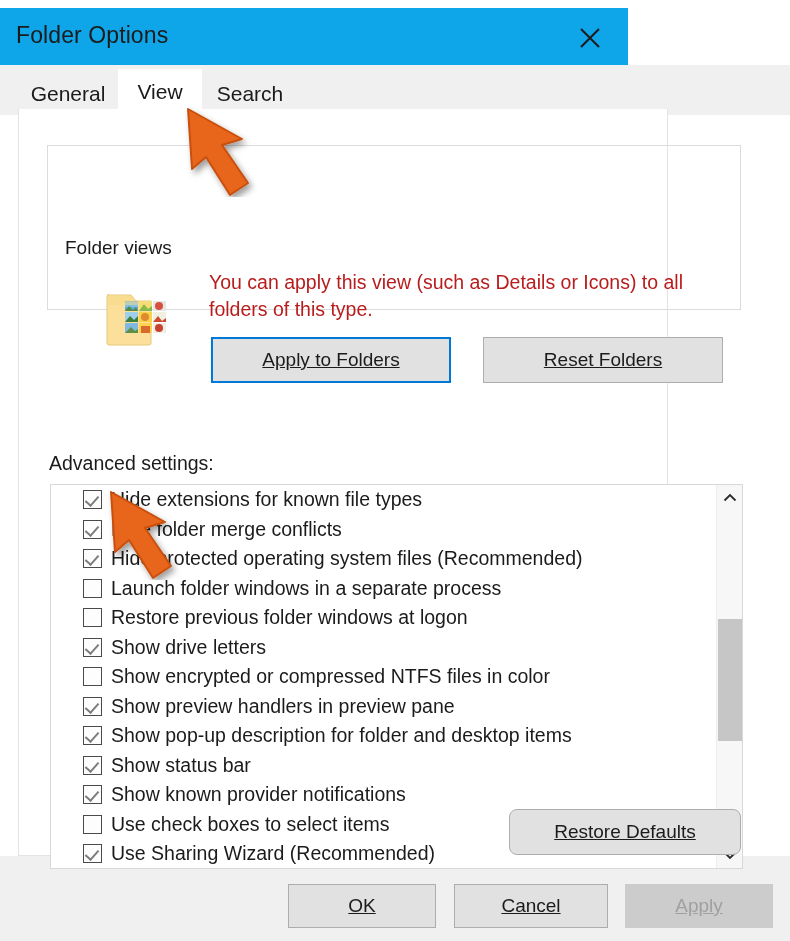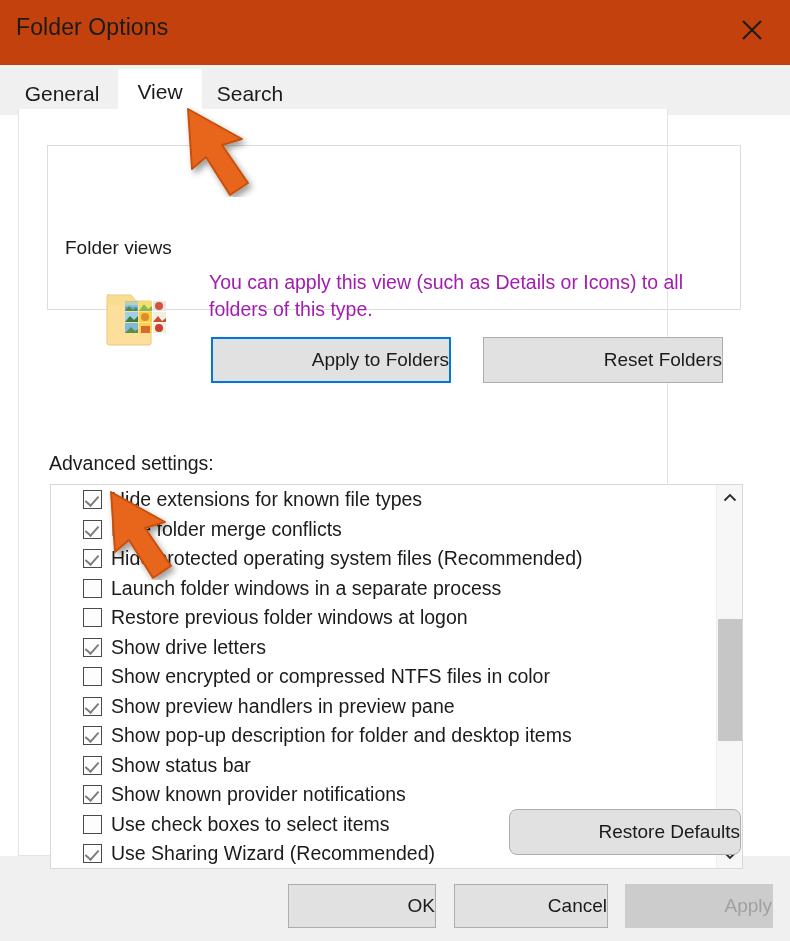--- a/index.html
+++ b/index.html
@@ -55,24 +55,24 @@
     left: 0; top: 0;
     width: 790px;
     height: 941px;
     background: #ffffff;
     z-index: 1;
   }
 
   
   .titlebar {
     position: absolute;
-    left: 0; top: 0;
-    width: 790px;
+    left: 0; top: 8px;
+    width: 628px;
     height: 65px;
-    background: #c2410c;
+    background: #0ea5e9;
   }
   .title-text {
     position: absolute;
     left: 16px;
     top: 14px;
     font-size: 23px;
     color: #1b1b1b;
     letter-spacing: 0.1px;
   }
   .close-btn {
@@ -109,21 +109,21 @@
     background: #f0f0f0;
     box-sizing: border-box;
     cursor: default;
   }
   .tab.active {
     background: #ffffff;
     top: 4px;
     height: 46px;
     z-index: 3;
   }
-  .tab-general { left: 12px; width: 100px; align-items: center; }
+  .tab-general { left: 18px; width: 100px; align-items: center; }
   .tab-view    { left: 118px; width: 84px; }
   .tab-search  { left: 204px; width: 92px; }
 
   
   .tabpage {
     position: absolute;
     left: 18px;
     top: 109px;
     width: 650px;
     height: 747px;
@@ -164,36 +164,37 @@
     z-index: 3;
   }
 
   .group-desc {
     position: absolute;
     left: 190px;
     top: 160px;
     width: 530px;
     font-size: 19.5px;
     line-height: 27px;
-    color: #a21caf;
+    color: #b91c1c;
   }
 
   
   .btn {
     box-sizing: border-box;
     background: #e1e1e1;
     border: 1px solid #adadad;
     font-size: 19px;
     color: #1b1b1b;
     display: flex;
     align-items: center;
-    justify-content: flex-end;
+    justify-content: center;
     font-family: "Liberation Sans", sans-serif;
     cursor: default;
     padding: 0;
+    text-decoration: underline;
   }
   .btn.focus {
     border: 2px solid #0078d7;
   }
   .btn.disabled {
     color: #a0a0a0;
     background: #cccccc;
     border-color: #cccccc;
   }
   .btn-apply-folders {

